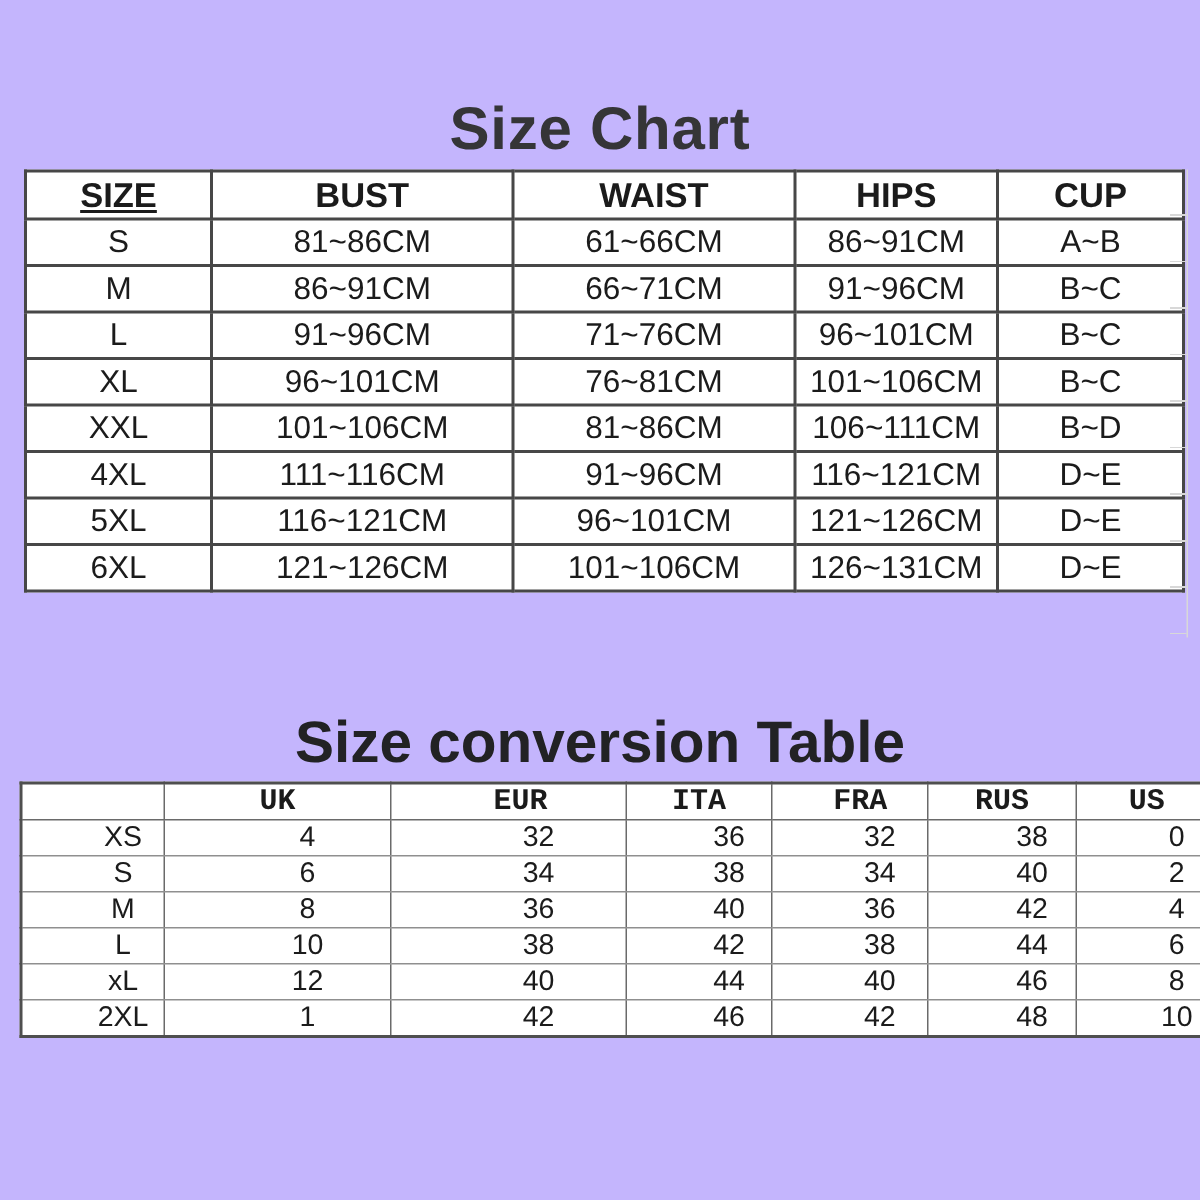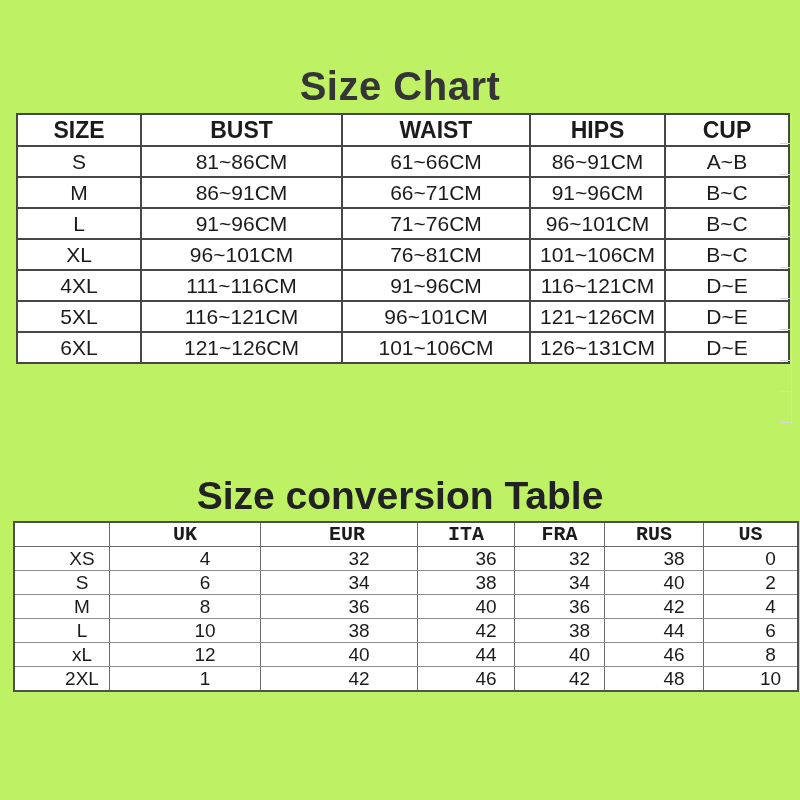--- a/index.html
+++ b/index.html
@@ -1,20 +1,20 @@
 <!DOCTYPE html>
 <html><head>
 <meta charset="utf-8">
 <style>
   html, body { margin: 0; padding: 0; background: #fcfcfc; }
   .screen {
     position: relative;
     width: 800px;
     height: 800px;
-    background: #bef264;
+    background: #c4b5fd;
     font-family: "Liberation Sans", sans-serif;
     overflow: hidden;
   }
   .title {
     position: absolute;
     left: 0;
     width: 100%;
     text-align: center;
     font-weight: bold;
     color: #353537;
@@ -36,21 +36,21 @@
     overflow: hidden;
     white-space: nowrap;
     color: #1b1b1b;
   }
 
   
   #table1 { left: 16px; top: 113px; width: 762px; border: 2px solid #3f3f3f; }
   #table1 th, #table1 td { border: 2px solid #474747; }
   #table1 th { height: 30px; font-size: 23px; font-weight: bold; }
   #table1 td { height: 29px; font-size: 21px; font-weight: normal; }
-  #table1 th:nth-child(1) { width: 122px; }
+  #table1 th:nth-child(1) { width: 122px; text-decoration: underline; }
   #table1 th:nth-child(2) { width: 199px; text-align: center; }
   #table1 th:nth-child(3) { width: 186px; margin-top: 12px; }
   #table1 th:nth-child(4) { width: 133px; }
   #table1 th:nth-child(5) { width: 122px; }
 
   
   #ghost1 {
     position: absolute;
     left: 780px; top: 113px;
     width: 11px; height: 312px;
@@ -65,21 +65,21 @@
   
   #table2 { left: 13px; top: 521px; width: 760px; border: 2px solid #4f4f4f; }
   #table2 th, #table2 td { border: 1px solid #6a6a6a; }
   #table2 td { border-top-color: #8f8f8f; border-bottom-color: #8f8f8f; }
   #table2 th { height: 23px; font-size: 20px; font-weight: bold; font-family: Liberation Mono, monospace; }
   #table2 td { height: 23px; font-size: 19px; font-weight: normal; padding-left: 40px; }
   #table2 th:nth-child(1) { width: 94px; }
   #table2 th:nth-child(2) { width: 150px; }
   #table2 th:nth-child(3) { width: 140px; padding-left: 16px; }
   #table2 th:nth-child(4) { width: 96px; }
-  #table2 th:nth-child(5) { width: 89px; }
+  #table2 th:nth-child(5) { width: 89px; padding-left: 14px; }
   #table2 th:nth-child(6) { width: 98px; }
   #table2 th:nth-child(7) { width: 93px; }
 </style>
 </head>
 <body>
 
 <div class="screen">
 
   <div class="title t1">Size Chart</div>
 
@@ -114,20 +114,27 @@
           <td>71~76CM</td>
           <td>96~101CM</td>
           <td>B~C</td>
         </tr>
         <tr>
           <td>XL</td>
           <td>96~101CM</td>
           <td>76~81CM</td>
           <td>101~106CM</td>
           <td>B~C</td>
+        </tr>
+        <tr>
+          <td>XXL</td>
+          <td>101~106CM</td>
+          <td>81~86CM</td>
+          <td>106~111CM</td>
+          <td>B~D</td>
         </tr>
         <tr>
           <td>4XL</td>
           <td>111~116CM</td>
           <td>91~96CM</td>
           <td>116~121CM</td>
           <td>D~E</td>
         </tr>
         <tr>
           <td>5XL</td>

